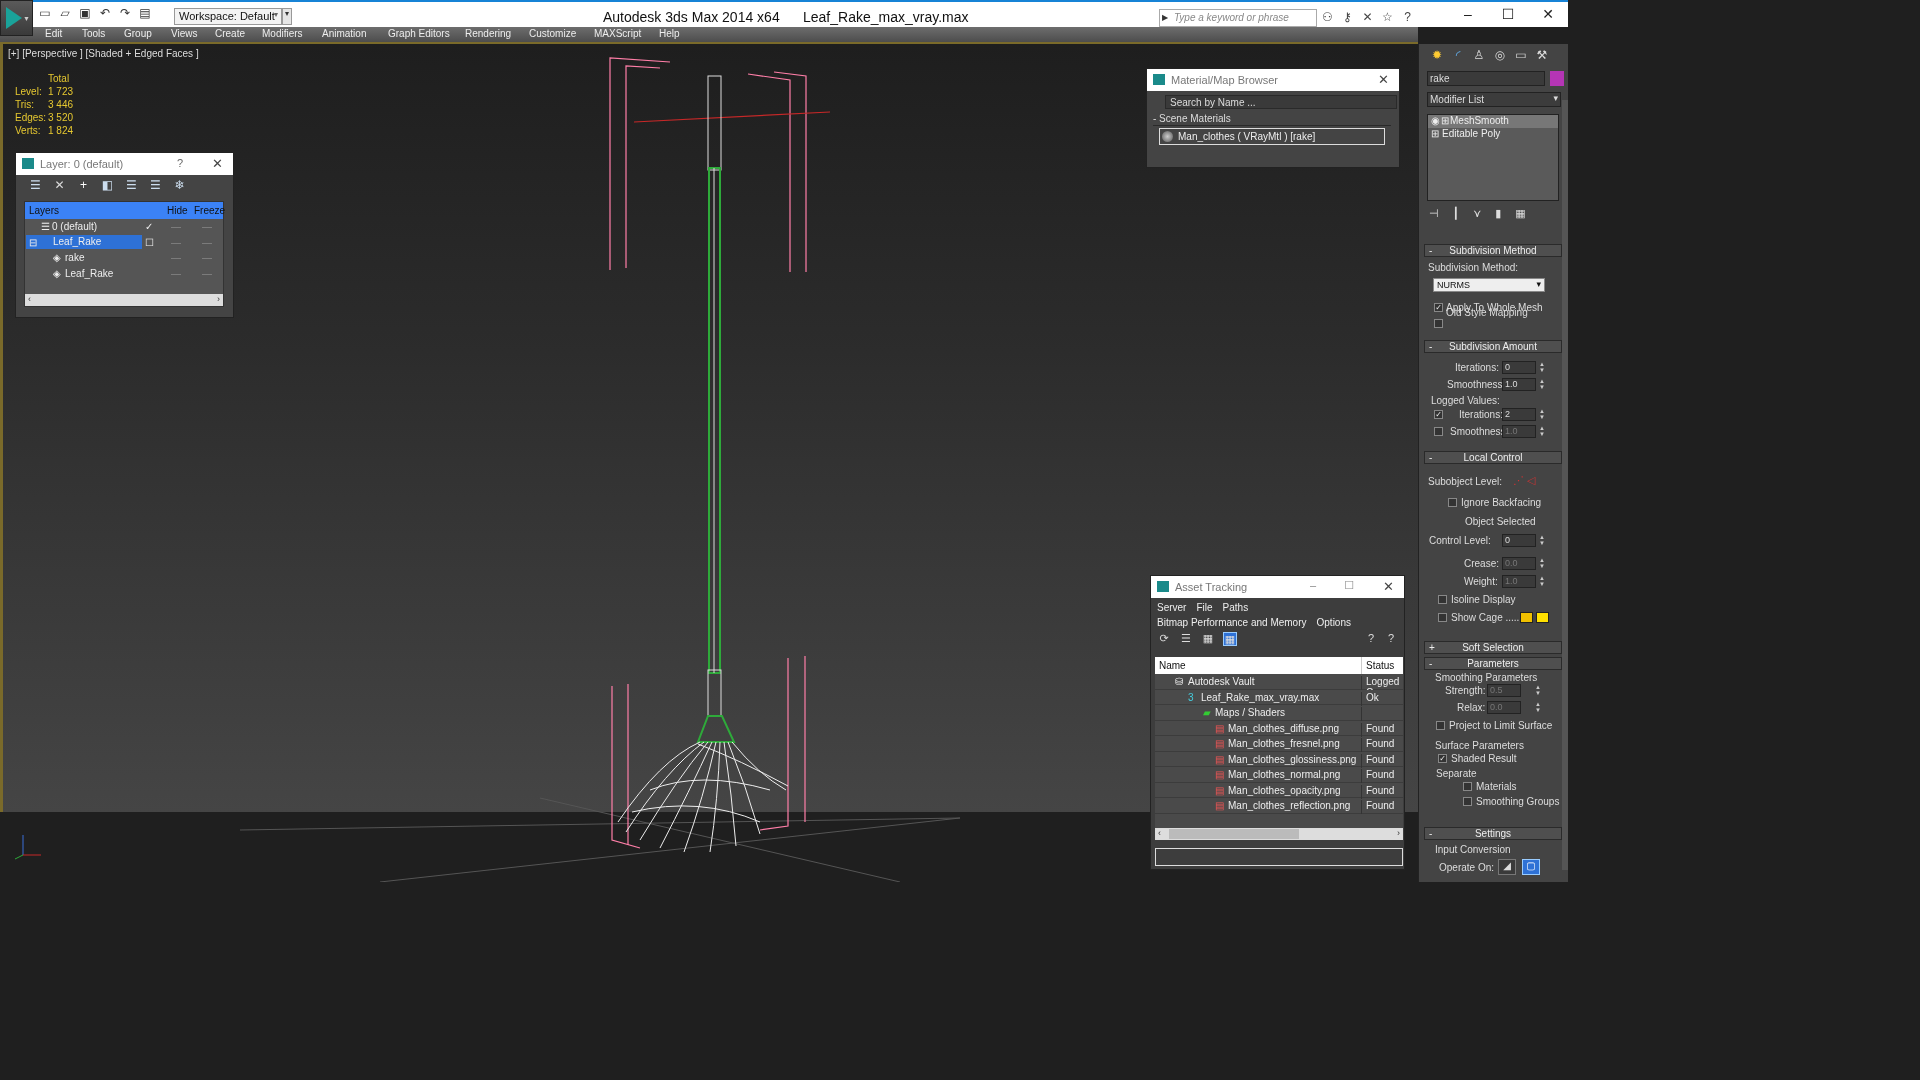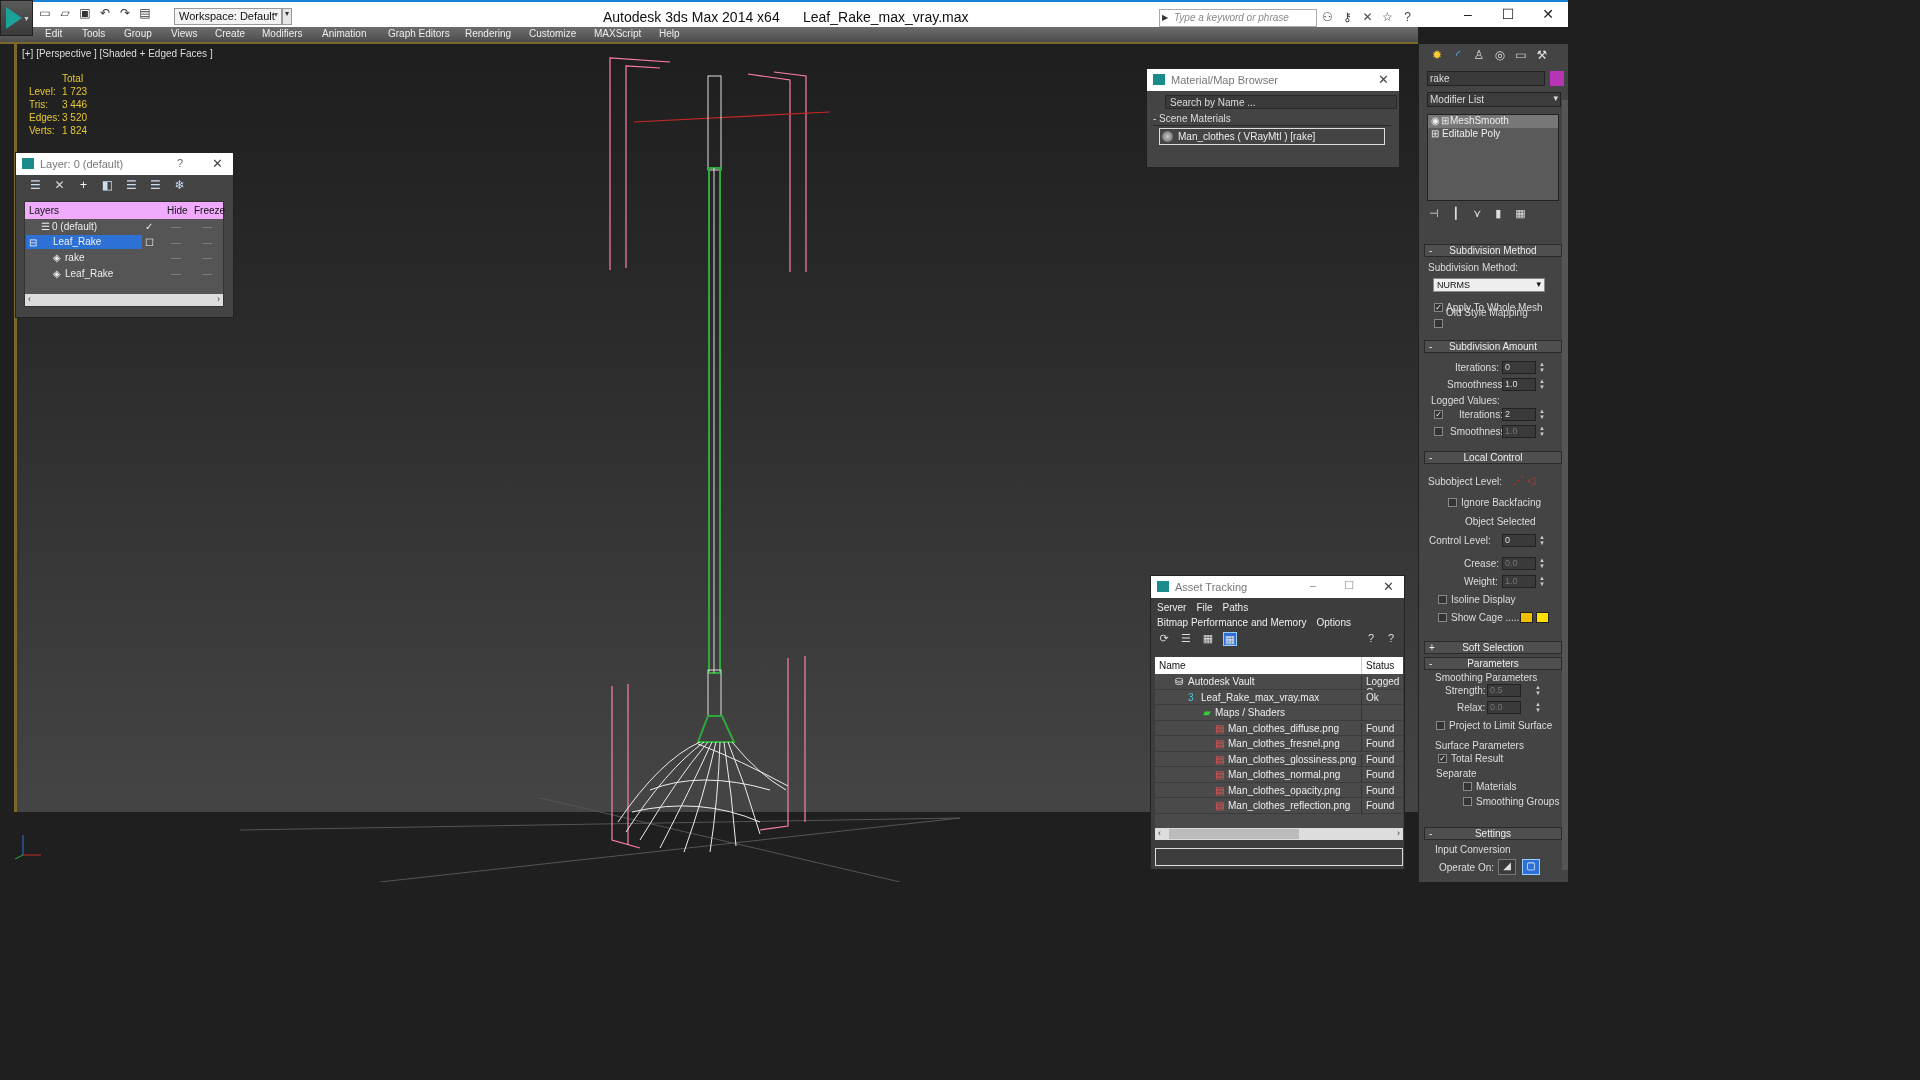--- a/index.html
+++ b/index.html
@@ -15,34 +15,34 @@
 .ws2{position:absolute;left:282px;top:6px;width:10px;height:17px;border:1px solid #999;background:#e6e6e6;font-size:8px;color:#333;text-align:center}
 .apptitle{position:absolute;left:603px;top:7px;font-size:14px;color:#111}
 .search{position:absolute;left:1159px;top:7px;width:158px;height:18px;border:1px solid #aaa;background:#fff;color:#888;font-style:italic;font-size:10px;padding:2px 0 0 14px}
 .search .tri{position:absolute;left:2px;top:3px;font-size:8px;color:#333;font-style:normal}
 .hicons{position:absolute;left:1320px;top:8px;display:flex;gap:5px}
 .hicons span{width:15px;height:15px;font-size:12px;color:#444;text-align:center;line-height:15px}
 .winbtns{position:absolute;right:0;top:4px;display:flex}
 .winbtns span{width:40px;text-align:center;font-size:14px;color:#222}
 .menubar{position:absolute;left:0;top:27px;width:1418px;height:17px;background:linear-gradient(#6d6d6d,#4d4d4d);border-bottom:2px solid #7a6a2a}
 .menubar span{position:absolute;top:1px;color:#eee;font-size:10px}
-.viewport{position:absolute;left:14px;top:44px;width:1418px;height:768px;background:linear-gradient(#1e1e1e 0%,#2c2c2c 40%,#454545 100%);border-left:3px solid #7a6a2a}
+.viewport{position:absolute;left:0;top:44px;width:1418px;height:768px;background:linear-gradient(#1e1e1e 0%,#2c2c2c 40%,#454545 100%);border-left:3px solid #7a6a2a}
 .vplabel{position:absolute;left:5px;top:4px;color:#ddd;font-size:10px}
 .stats{position:absolute;left:12px;top:28px;color:#e6c830;font-size:10px;line-height:13px}
 .stats .r{display:flex}.stats .k{width:33px}
 .panel{position:absolute;background:#444;border:1px solid #222}
 .ptitle{height:22px;background:#fff;color:#777;font-size:11px;padding:5px 0 0 24px;position:relative}
 .ptitle .pi{position:absolute;left:6px;top:5px;width:12px;height:11px;background:#1a8a8a}
 .ptitle .x{position:absolute;right:10px;top:3px;color:#444;font-size:13px}
 .ptitle .q{position:absolute;right:50px;top:4px;color:#666}
 .layer{left:15px;top:152px;width:219px;height:166px}
 .ltools{height:22px;display:flex;gap:9px;padding:3px 0 0 12px}
 .ltools span{width:15px;color:#cde;font-size:12px;text-align:center}
 .ltable{position:absolute;left:8px;top:48px;width:200px;height:106px;background:#555;border:1px solid #333}
-.lhead{height:17px;background:#f0abfc;color:#111;font-size:10px;position:relative}
+.lhead{height:17px;background:#3b82f6;color:#111;font-size:10px;position:relative}
 .lhead span{position:absolute;top:3px}
 .lrow{height:15.5px;position:relative;color:#eee;font-size:10px}
 .lrow span{position:absolute;top:2px}
 .lrow.sel .nm{background:#2e71d6;left:1px;width:116px;height:14px;top:0;padding:1px 0 0 27px}
 .lscroll{position:absolute;left:0;bottom:0;width:198px;height:12px;background:#ddd;font-size:9px;color:#333}
 .mat{left:1146px;top:68px;width:254px;height:100px}
 .msearch{margin:4px 2px 0 18px;height:14px;background:#3a3a3a;color:#ddd;font-size:10px;padding:1px 4px;border:1px solid #2a2a2a}
 .mgroup{margin:4px 8px 0 6px;height:13px;color:#ddd;font-size:10px;border-bottom:1px solid #2a2a2a}
 .mitem{margin:2px 14px 0 12px;height:17px;border:1px solid #ddd;color:#eee;font-size:10px;padding:2px 0 0 18px;position:relative}
 .mitem .sph{position:absolute;left:2px;top:2px;width:11px;height:11px;border-radius:50%;background:radial-gradient(#ccc,#555)}
@@ -410,21 +410,21 @@
   <div class="ctext" style="left:26px;top:641px">Strength:</div>
   <div class="spin dis" style="left:68px;top:640px">0.5</div>
     <div class="sarr" style="left:116px;top:640px">▲<br>▼</div>
   <div class="ctext" style="left:38px;top:658px">Relax:</div>
   <div class="spin dis" style="left:68px;top:657px">0.0</div>
     <div class="sarr" style="left:116px;top:657px">▲<br>▼</div>
   <div class="cbox" style="left:17px;top:677px"></div>
     <div class="ctext" style="left:30px;top:676px">Project to Limit Surface</div>
   <div class="ctext" style="left:16px;top:696px">Surface Parameters</div>
   <div class="cbox" style="left:19px;top:710px">✓</div>
-    <div class="ctext" style="left:32px;top:709px">Total Result</div>
+    <div class="ctext" style="left:32px;top:709px">Shaded Result</div>
   <div class="ctext" style="left:17px;top:724px">Separate</div>
   <div class="cbox" style="left:44px;top:738px"></div>
     <div class="ctext" style="left:57px;top:737px">Materials</div>
   <div class="cbox" style="left:44px;top:753px"></div>
     <div class="ctext" style="left:57px;top:752px">Smoothing Groups</div>
   <div class="roll" style="top:783px"><span class="pm">-</span><span>Settings</span></div>
   <div class="ctext" style="left:16px;top:800px">Input Conversion</div>
   <div class="ctext" style="left:20px;top:818px">Operate On:</div>
   <div style="position:absolute;left:79px;top:815px;width:18px;height:16px;background:#3a3a3a;border:1px solid #777;font-size:10px;text-align:center;color:#ddd">◢</div>
   <div style="position:absolute;left:103px;top:815px;width:18px;height:16px;background:#2e71d6;border:1px solid #9cf;font-size:10px;text-align:center;color:#fff">▢</div>

